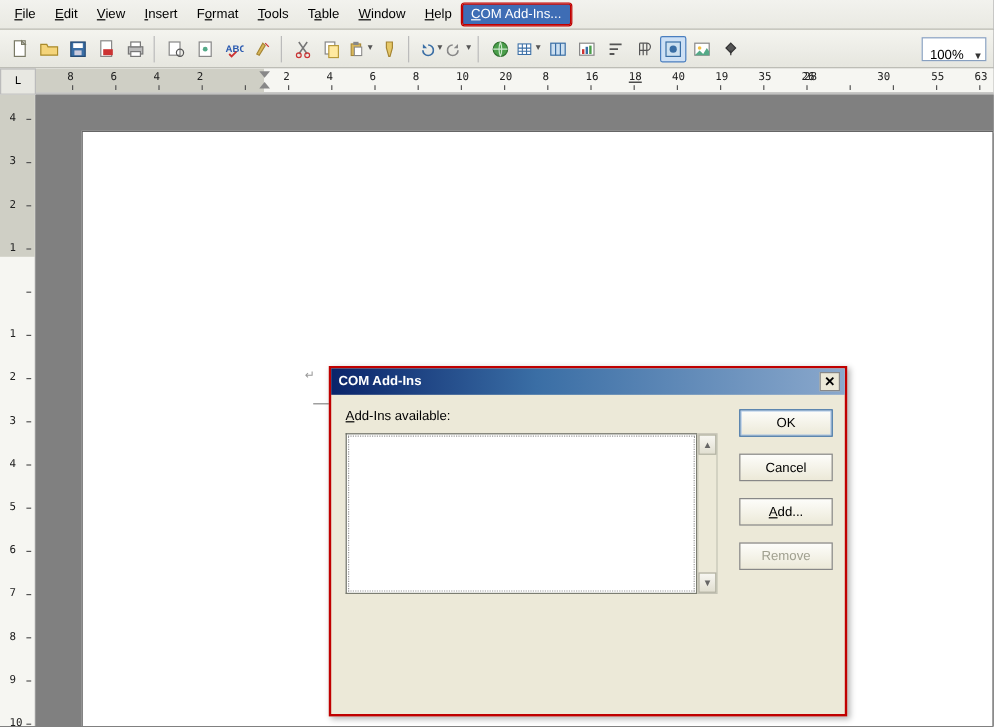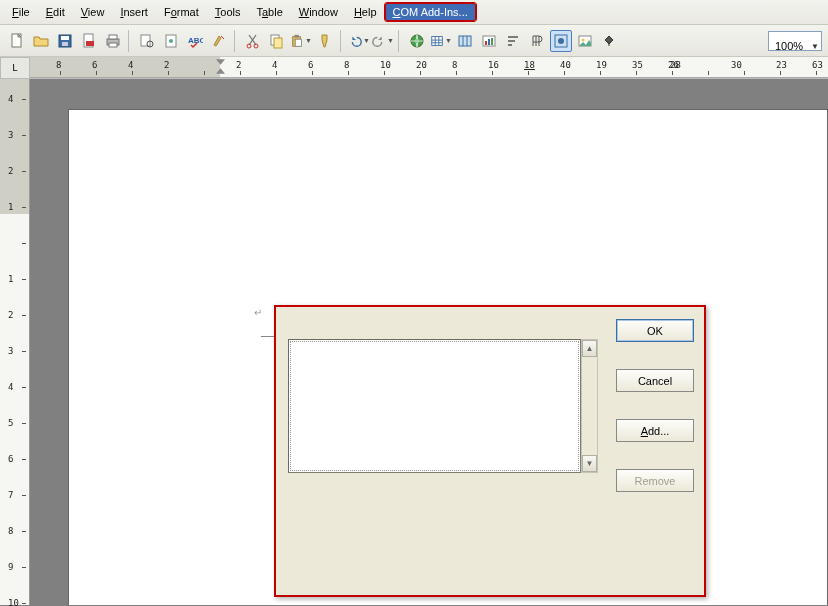--- a/index.html
+++ b/index.html
@@ -208,21 +208,21 @@
   height: 17px;
   background: linear-gradient(#f8f7f2,#e1dfd1);
   border: 1px solid #b0afa1;
   display:flex; align-items:center; justify-content:center;
   font-size:8px; color:#666;
 }
 .dlg-buttons {
   position: absolute;
   right: 10px; top: 12px;
   display: flex; flex-direction: column;
-  gap: 27px;
+  gap: 14px;
 }
 .dlg-btn {
   width: 78px; height: 23px;
   background: linear-gradient(#fdfdfa, #ece9d8);
   border: 1px solid #888;
   font-size: 11px;
   cursor: default;
 }
 .dlg-btn.default { border: 1px solid #3a6ea5; box-shadow: inset 0 0 0 1px #a8c4e6; }
 .dlg-btn.disabled { color: #a0a090; }
@@ -453,21 +453,21 @@
         <span class="hrnum" style="left: 566px;">19</span>
         <div style="position: absolute; top: 14px; left: 570px; width: 1px; height: 4px; background: rgb(85, 85, 85);"></div>
         <span class="hrnum" style="left: 602px;">35</span>
         <div style="position: absolute; top: 14px; left: 606px; width: 1px; height: 4px; background: rgb(85, 85, 85);"></div>
         <span class="hrnum" style="left: 638px;">26</span>
         <div style="position: absolute; top: 14px; left: 642px; width: 1px; height: 4px; background: rgb(85, 85, 85);"></div>
         <span class="hrnum" style="left: 640px;">28</span>
         <div style="position: absolute; top: 14px; left: 678px; width: 1px; height: 4px; background: rgb(85, 85, 85);"></div>
         <span class="hrnum" style="left: 701px;">30</span>
         <div style="position: absolute; top: 14px; left: 714px; width: 1px; height: 4px; background: rgb(85, 85, 85);"></div>
-        <span class="hrnum" style="left: 746px;">23</span>
+        <span class="hrnum" style="left: 746px;">55</span>
         <div style="position: absolute; top: 14px; left: 750px; width: 1px; height: 4px; background: rgb(85, 85, 85);"></div>
         <span class="hrnum" style="left: 782px;">63</span>
         <div style="position: absolute; top: 14px; left: 786px; width: 1px; height: 4px; background: rgb(85, 85, 85);"></div>
       </div>
     <svg class="tab-marker" style="left:186px" viewBox="0 0 10 20">
         <path d="M0 2 h10 l-5 6 z" fill="#888"></path>
         <path d="M0 18 h10 l-5 -6 z" fill="#888"></path>
       </svg>
   </div>
 </div>
@@ -508,21 +508,28 @@
         <div style="position: absolute; left: 22px; top: 524px; width: 4px; height: 1px; background: rgb(85, 85, 85);"></div>
       </div>
   </div>
   <div class="docspace">
     <div class="page">
       <div class="cursor-mark"></div>
     </div>
     <div class="para-mark">↵</div>
 
     <div class="dialog">
+      <div class="dialog-title">
+        <span>COM Add-Ins</span>
+        <div class="dialog-close">
+          <span>✕</span>
+        </div>
+      </div>
       <div class="dialog-body">
+        <div class="dlg-label"><u>A</u>dd-Ins available:</div>
         <div class="listbox-wrap">
           <div class="listbox">
             <div class="listbox-inner"></div>
           </div>
           <div class="scroll-v">
             <div class="sbtn">▲</div>
             <div class="sbtn">▼</div>
           </div>
         </div>
         <div class="dlg-buttons">

